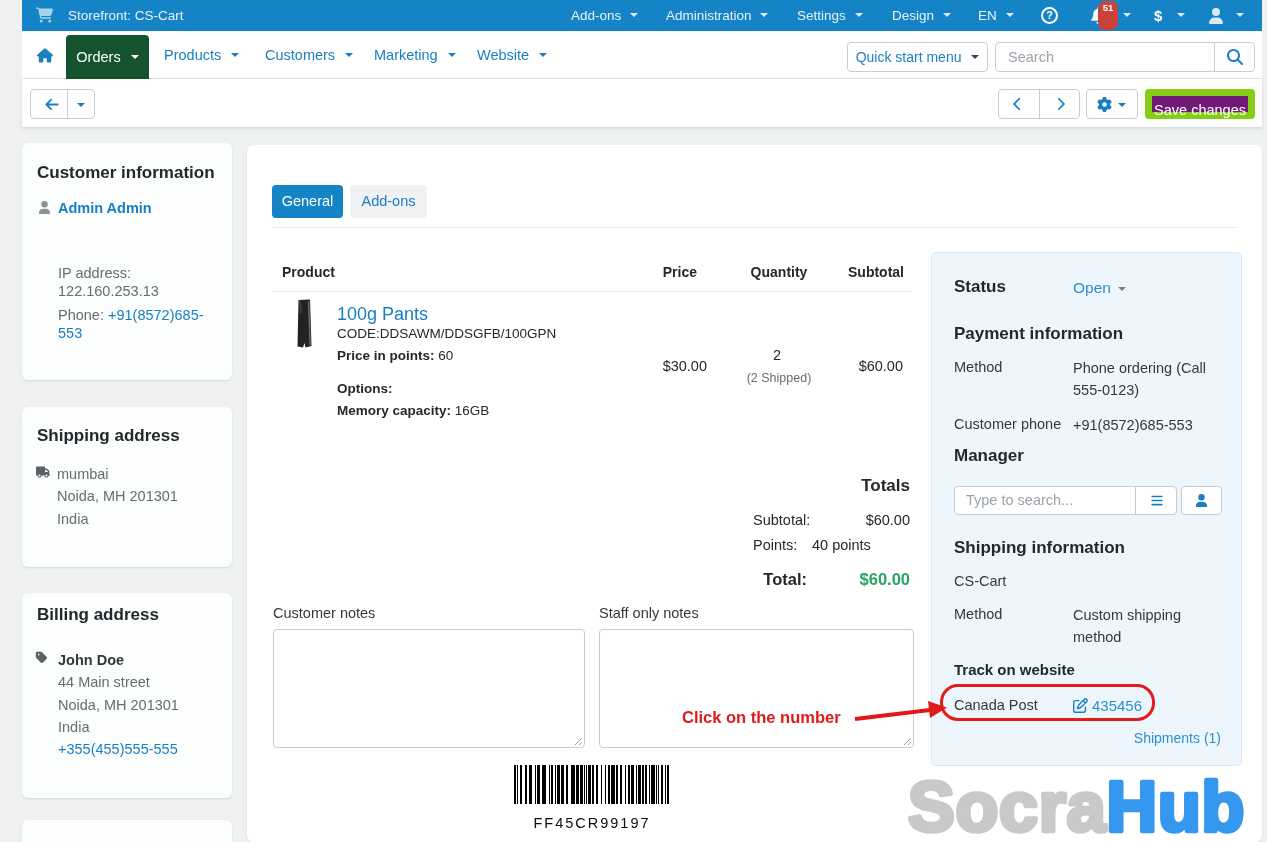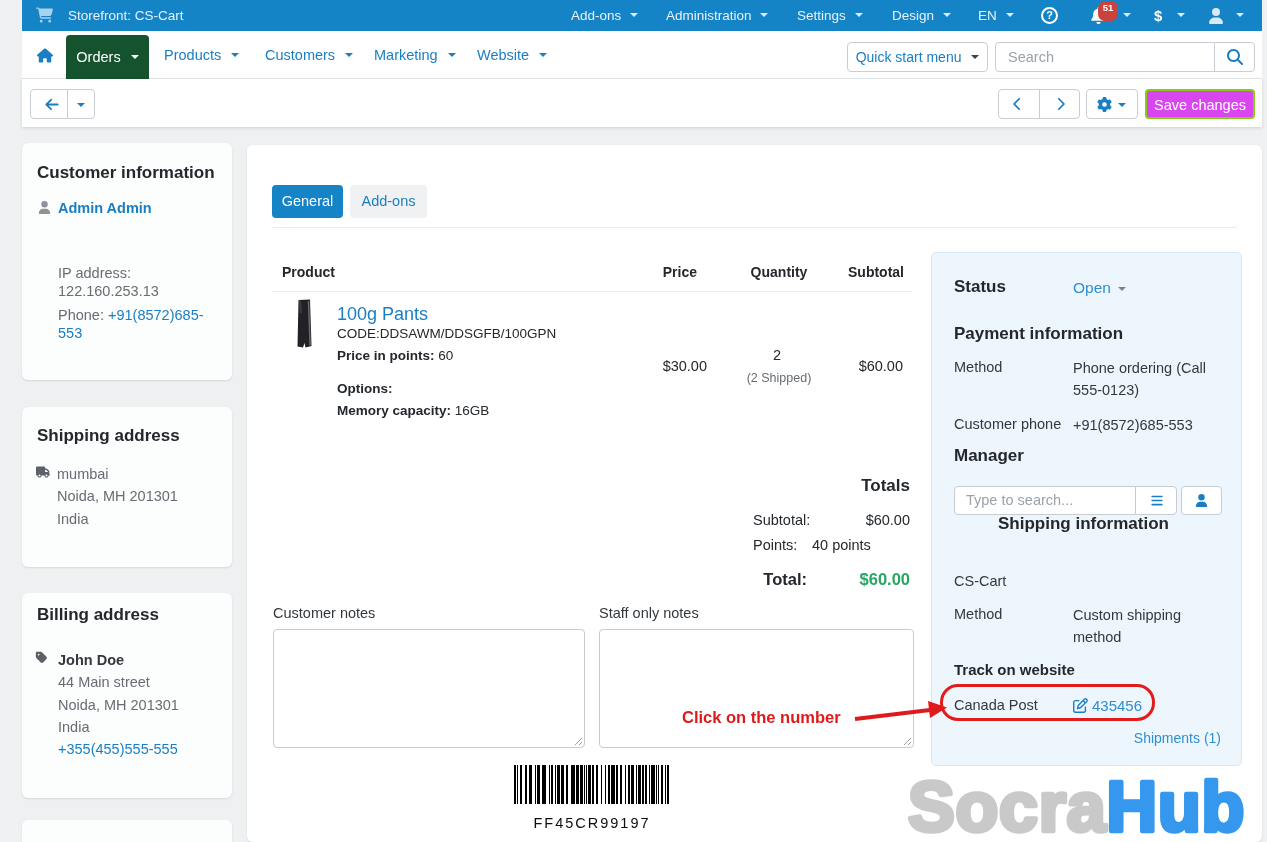--- a/index.html
+++ b/index.html
@@ -18,21 +18,21 @@
 
 #navbar { position:absolute; left:22px; top:31px; width:1240px; height:48px; background:#fff; border-bottom:1px solid #e4e6e9; font-size:14.5px; }
 #navbar .nitem { position:absolute; top:0; height:40px; line-height:48px; color:#1a7fc2; white-space:nowrap; }
 #navbar .caret { margin-left:6px; margin-top:-2px; }
 #ordertab { position:absolute; left:44px; top:4px; width:83px; height:44px; line-height:44px; text-align:center; background:#14532d; color:#fff; border-radius:4px 4px 0 0; }
 #ordertab .caret { border-top-color:#fff; }
 
 
 #titlebar { position:absolute; left:22px; top:79px; width:1240px; height:48px; background:#fff; box-shadow:0 1px 3px rgba(60,70,80,.18); }
 .btn { position:absolute; background:#fff; border:1px solid #c9ced4; border-radius:4px; }
-.btn-blue { position:absolute; background:#d946ef; color:#fff; border-radius:4px; border:2px solid #84cc16; text-align:center; }
+.btn-blue { position:absolute; background:#701a75; color:#fff; border-radius:4px; border:7px solid #84cc16; text-align:center; }
 
 
 .card { position:absolute; left:22px; width:210px; background:#fcfdfd; border-radius:6px; box-shadow:0 1px 2px rgba(50,60,70,.13); }
 .card h3 { font-size:17px; color:#24282c; font-weight:bold; }
 .gray { color:#676d73; }
 
 #maincard { position:absolute; left:247px; top:145px; width:1015px; height:697px; background:#fff; border-radius:6px; box-shadow:0 1px 2px rgba(50,60,70,.13); }
 
 #panel { position:absolute; left:931px; top:252px; width:311px; height:514px; background:#eef6fd; border:1px solid #d5e9f8; border-radius:5px; }
 .ptitle { position:absolute; font-size:17px; font-weight:bold; color:#24282c; }
@@ -49,21 +49,21 @@
   <div class="item" style="left:46px;">Storefront: CS-Cart</div>
   <div class="item" style="left:549px;">Add-ons <span class="caret"></span></div>
   <div class="item" style="left:644px;">Administration <span class="caret"></span></div>
   <div class="item" style="left:775px;">Settings <span class="caret"></span></div>
   <div class="item" style="left:870px;">Design <span class="caret"></span></div>
   <div class="item" style="left:956px;">EN <span class="caret"></span></div>
   <div class="abs" style="left:1019px; top:7px; width:17px; height:17px; border:2px solid #fff; border-radius:50%; color:#fff; font-size:11px; font-weight:bold; text-align:center; line-height:13px;">?</div>
   <svg class="abs" style="left:1068px; top:7px;" width="17" height="17" viewBox="0 0 448 512">
       <path fill="#f4f9fc" d="M224 0c-17.7 0-32 14.3-32 32v19.2C119 66 64 130.6 64 208v25.4c0 45.4-15.5 89.5-43.8 124.9L5.3 377c-5.8 7.2-6.9 17.1-2.9 25.4S14.8 416 24 416H424c9.2 0 17.6-5.3 21.6-13.6s2.9-18.2-2.9-25.4l-14.9-18.6C399.5 322.9 384 278.8 384 233.4V208c0-77.4-55-142-128-156.8V32c0-17.7-14.3-32-32-32zm0 512c17 0 33.3-6.7 45.3-18.7s18.7-28.3 18.7-45.3H224 160c0 17 6.7 33.3 18.7 45.3s28.3 18.7 45.3 18.7z"></path>
     </svg>
-  <div class="abs" style="left:1076px; top:1px; min-width:20px; height:20px; background:#c9433c; border-radius:7px; color:#fff; font-size:9.5px; font-weight:bold; text-align:center; line-height:13px; padding:0 3px;">51</div>
+  <div class="abs" style="left:1076px; top:1px; min-width:20px; height:29px; background:#c9433c; border-radius:7px; color:#fff; font-size:9.5px; font-weight:bold; text-align:center; line-height:13px; padding:0 3px;">51</div>
   <div class="item" style="left:1096px;"><span class="caret"></span></div>
   <div class="item" style="left:1132px; font-size:15px; font-weight:bold; color:#fff;">$</div>
   <div class="item" style="left:1150px;"><span class="caret"></span></div>
   <svg class="abs" style="left:1186px; top:8px;" width="16" height="16" viewBox="0 0 448 512">
       <path fill="#d9eaf6" d="M224 256A128 128 0 1 0 224 0a128 128 0 1 0 0 256zm-45.7 48C79.8 304 0 383.8 0 482.3C0 498.7 13.3 512 29.7 512H418.3c16.4 0 29.7-13.3 29.7-29.7C448 383.8 368.2 304 269.7 304H178.3z"></path>
     </svg>
   <div class="item" style="left:1209px;"><span class="caret"></span></div>
 </div>
 
 <div id="navbar">
@@ -246,21 +246,21 @@
 <div class="abs" style="left:1135px; top:486px; width:42px; height:29px; background:#fff; border:1px solid #c6ccd2; border-radius:0 4px 4px 0;">
   <svg class="abs" style="left:14px; top:7px;" width="14" height="13" viewBox="0 0 448 512">
       <path fill="#1a7fc2" d="M0 96C0 78.3 14.3 64 32 64H416c17.7 0 32 14.3 32 32s-14.3 32-32 32H32C14.3 128 0 113.7 0 96zM0 256c0-17.7 14.3-32 32-32H416c17.7 0 32 14.3 32 32s-14.3 32-32 32H32c-17.7 0-32-14.3-32-32zM448 416c0 17.7-14.3 32-32 32H32c-17.7 0-32-14.3-32-32s14.3-32 32-32H416c17.7 0 32 14.3 32 32z"></path>
     </svg>
 </div>
 <div class="abs" style="left:1181px; top:486px; width:41px; height:29px; background:#fff; border:1px solid #c6ccd2; border-radius:4px;">
   <svg class="abs" style="left:13px; top:7px;" width="13" height="13" viewBox="0 0 448 512">
       <path fill="#1a7fc2" d="M224 256A128 128 0 1 0 224 0a128 128 0 1 0 0 256zm-45.7 48C79.8 304 0 383.8 0 482.3C0 498.7 13.3 512 29.7 512H418.3c16.4 0 29.7-13.3 29.7-29.7C448 383.8 368.2 304 269.7 304H178.3z"></path>
     </svg>
 </div>
-<div class="ptitle" style="left:954px; top:514px;margin-left:44px;">Shipping information</div>
+<div class="ptitle" style="left:954px; top:538px;">Shipping information</div>
 <div class="plabel" style="top:573px;">CS-Cart</div>
 <div class="plabel" style="top:606px;">Method</div>
 <div class="pvalue" style="top:604px;">Custom shipping<br>method</div>
 <div class="abs" style="left:954px; top:661px; font-size:15px; font-weight:bold;">Track on website</div>
 <div class="abs" style="left:940px; top:684px; width:215px; height:37px; border:3.5px solid #e21b1b; border-radius:18px;"></div>
 <div class="plabel" style="top:697px;">Canada Post</div>
 <svg class="abs" style="left:1073px; top:698px;" width="15" height="15" viewBox="0 0 512 512">
     <path fill="#1a7fc2" d="M441 58.9L453.1 71c9.4 9.4 9.4 24.6 0 33.9L424 134.1 377.9 88 407 58.9c9.4-9.4 24.6-9.4 33.9 0zM209.8 256.2L344 121.9 390.1 168 255.8 302.2c-2.9 2.9-6.5 5-10.4 6.1l-58.5 16.7 16.7-58.5c1.1-3.9 3.2-7.5 6.1-10.4zM373.1 25L175.8 222.2c-8.7 8.7-15 19.4-18.3 31.1l-28.6 100c-2.4 8.4-.1 17.4 6.1 23.6s15.2 8.5 23.6 6.1l100-28.6c11.8-3.4 22.5-9.7 31.1-18.3L487 138.9c28.1-28.1 28.1-73.7 0-101.8L474.9 25C446.8-3.1 401.2-3.1 373.1 25zM88 64C39.4 64 0 103.4 0 152V424c0 48.6 39.4 88 88 88H360c48.6 0 88-39.4 88-88V312c0-13.3-10.7-24-24-24s-24 10.7-24 24V424c0 22.1-17.9 40-40 40H88c-22.1 0-40-17.9-40-40V152c0-22.1 17.9-40 40-40H200c13.3 0 24-10.7 24-24s-10.7-24-24-24H88z"></path>
   </svg>
 <div class="abs" style="left:1092px; top:697px; font-size:15px; color:#2e8fd0;">435456</div>

